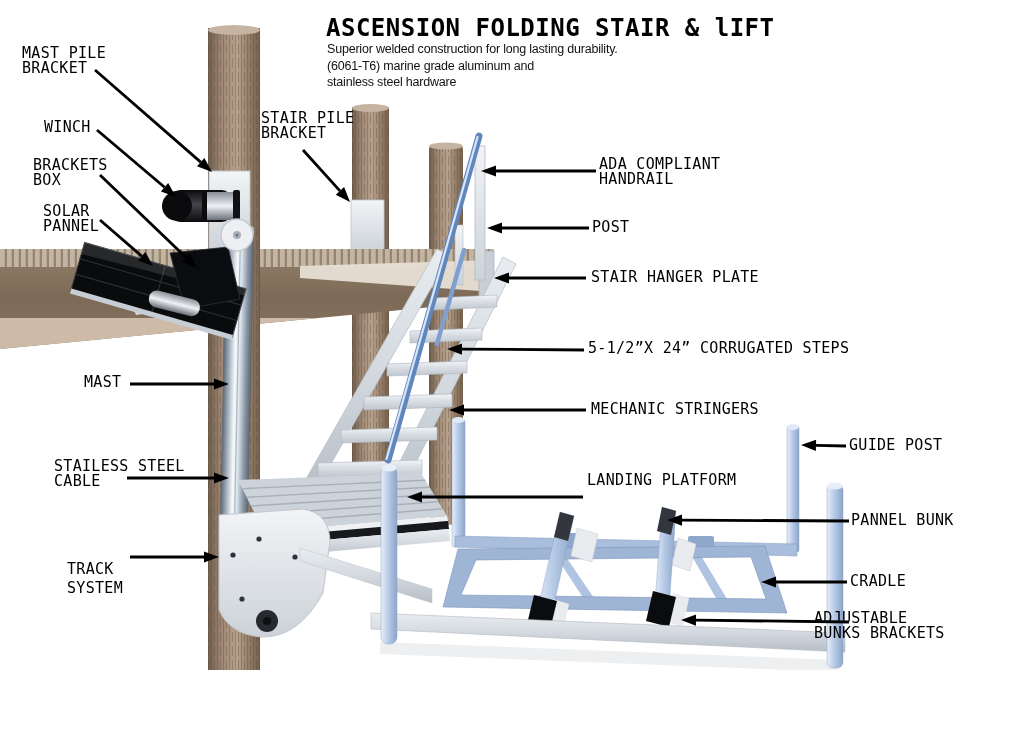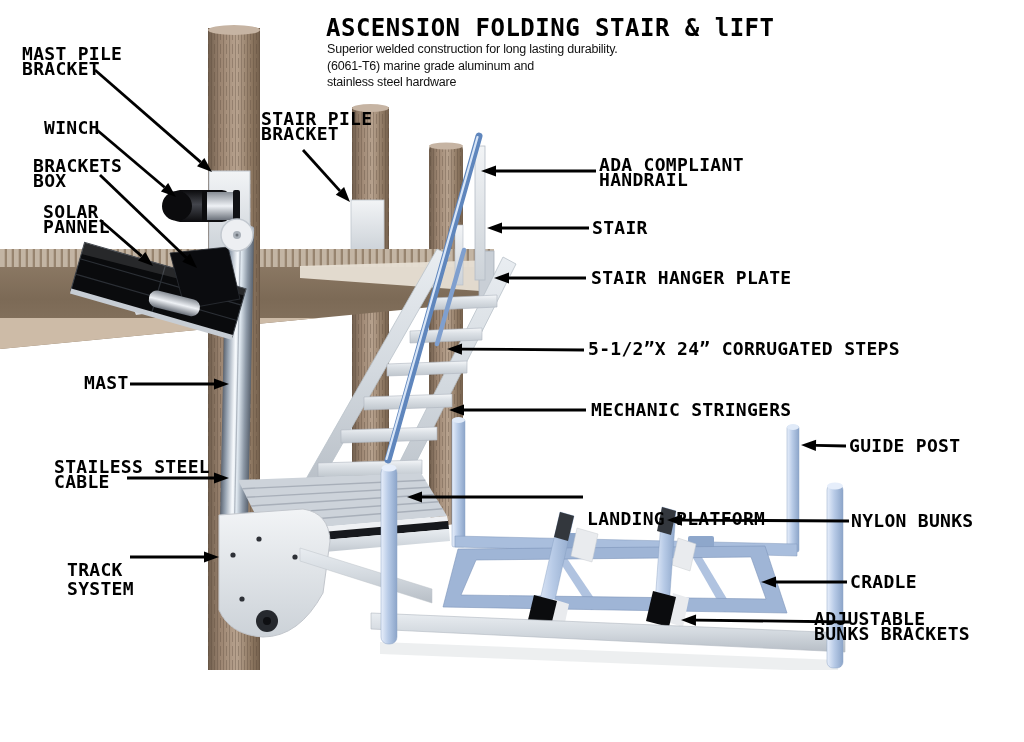--- a/index.html
+++ b/index.html
@@ -1,19 +1,19 @@
 <!DOCTYPE html>
 <html><head>
 <meta charset="utf-8">
 <style>
   html,body{margin:0;padding:0;background:#fff;}
   #canvas{position:relative;width:1024px;height:670px;background:#fff;overflow:hidden;
           font-family:"DejaVu Sans Mono",monospace;}
   #scene{position:absolute;left:0;top:0;}
-  .callout{position:absolute;font-weight:700;font-size:18px;line-height:15px;
+  .callout{position:absolute;font-weight:400;font-size:15px;line-height:15px;
            letter-spacing:.3px;color:#000;white-space:pre-line;}
   #c-track{line-height:19px;margin-top:20px;}
   #title{position:absolute;left:326px;top:15px;font-weight:700;font-size:24px;line-height:26px;
          letter-spacing:.5px;color:#000;white-space:pre;}
   #subtitle{position:absolute;left:327px;top:41px;font-family:"Liberation Sans",sans-serif;
             font-weight:400;font-size:12.5px;line-height:16.5px;letter-spacing:-.2px;
             color:#111;white-space:pre-line;}
 </style>
 </head>
 <body>
@@ -316,23 +316,23 @@
 PANNEL</div>
   <div class="callout" style="left:261px;top:111px">STAIR PILE
 BRACKET</div>
   <div class="callout" style="left:84px;top:375px">MAST</div>
   <div class="callout" style="left:54px;top:459px">STAILESS STEEL
 CABLE</div>
   <div class="callout" id="c-track" style="left:67px;top:540px">TRACK
 SYSTEM</div>
   <div class="callout" style="left:599px;top:157px">ADA COMPLIANT
 HANDRAIL</div>
-  <div class="callout" style="left:592px;top:220px">STAIR</div>
+  <div class="callout" style="left:592px;top:220px">POST</div>
   <div class="callout" style="left:591px;top:270px">STAIR HANGER PLATE</div>
   <div class="callout" style="left:588px;top:341px">5-1/2”X 24” CORRUGATED STEPS</div>
   <div class="callout" style="left:591px;top:402px">MECHANIC STRINGERS</div>
   <div class="callout" style="left:849px;top:438px">GUIDE POST</div>
-  <div class="callout" style="left:587px;top:511px">LANDING PLATFORM</div>
-  <div class="callout" style="left:851px;top:513px">NYLON BUNKS</div>
+  <div class="callout" style="left:587px;top:473px">LANDING PLATFORM</div>
+  <div class="callout" style="left:851px;top:513px">PANNEL BUNK</div>
   <div class="callout" style="left:850px;top:574px">CRADLE</div>
   <div class="callout" style="left:814px;top:611px">ADJUSTABLE
 BUNKS BRACKETS</div>
 </div>
 
 </body></html>

